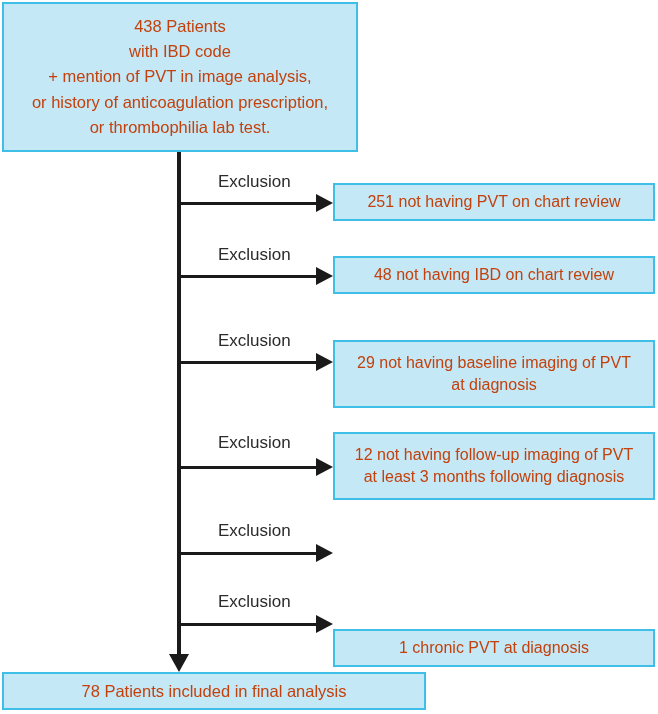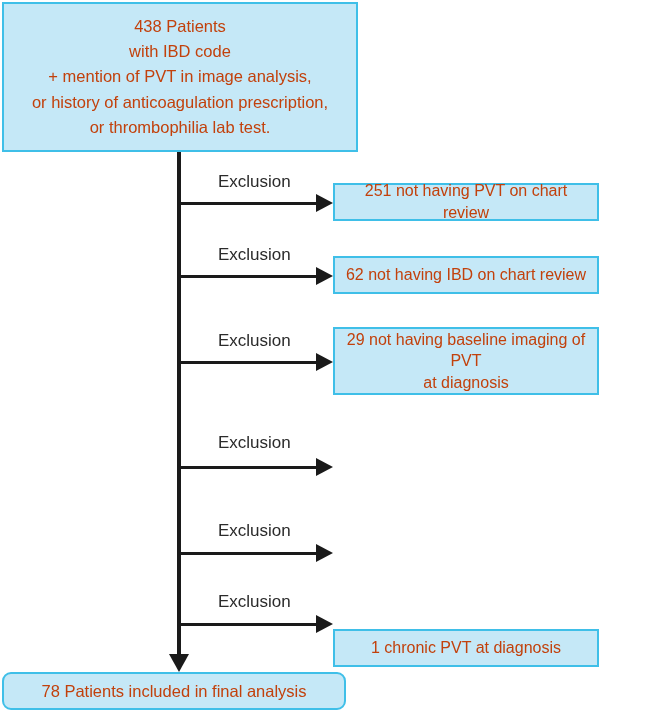--- a/index.html
+++ b/index.html
@@ -36,28 +36,27 @@
     left: 2px;
     top: 2px;
     width: 356px;
     height: 150px;
     font-size: 16.5px;
     line-height: 1.52;
   }
   #box-final {
     left: 2px;
     top: 672px;
-    width: 344px;
+    width: 424px;
     height: 38px;
     font-size: 16.5px;
-    border-radius: 9px;
   }
   .exclusion-box {
     left: 333px;
-    width: 266px;
+    width: 322px;
   }
   .exclusion-label {
     position: absolute;
     font-size: 17px;
     color: #2b2b2b;
     white-space: nowrap;
     left: 218px;
   }
   .stem {
     position: absolute;
@@ -106,31 +105,33 @@
   <div class="stem" style="top:152px;height:510px;"></div>
 
   <div class="exclusion-label" style="top:172px;">Exclusion</div>
   <div class="branch" style="top:202px;"></div>
   <div class="arrowhead-right" style="top:194px;"></div>
   <div class="box exclusion-box" style="top:183px;height:38px;">251 not having PVT on chart review</div>
 
   <div class="exclusion-label" style="top:245px;">Exclusion</div>
   <div class="branch" style="top:275px;"></div>
   <div class="arrowhead-right" style="top:267px;"></div>
-  <div class="box exclusion-box" style="top:256px;height:38px;">62 not having IBD on chart review</div>
+  <div class="box exclusion-box" style="top:256px;height:38px;">48 not having IBD on chart review</div>
 
   <div class="exclusion-label" style="top:331px;">Exclusion</div>
   <div class="branch" style="top:361px;"></div>
   <div class="arrowhead-right" style="top:353px;"></div>
-  <div class="box exclusion-box" style="top:327px;height:68px;">29 not having baseline imaging of PVT
+  <div class="box exclusion-box" style="top:340px;height:68px;">29 not having baseline imaging of PVT
 at diagnosis</div>
 
   <div class="exclusion-label" style="top:433px;">Exclusion</div>
   <div class="branch" style="top:466px;"></div>
   <div class="arrowhead-right" style="top:458px;"></div>
+  <div class="box exclusion-box" style="top:432px;height:68px;">12 not having follow-up imaging of PVT
+at least 3 months following diagnosis</div>
 
   <div class="exclusion-label" style="top:521px;">Exclusion</div>
   <div class="branch" style="top:552px;"></div>
   <div class="arrowhead-right" style="top:544px;"></div>
 
   <div class="exclusion-label" style="top:592px;">Exclusion</div>
   <div class="branch" style="top:623px;"></div>
   <div class="arrowhead-right" style="top:615px;"></div>
   <div class="box exclusion-box" style="top:629px;height:38px;">1 chronic PVT at diagnosis</div>
 

